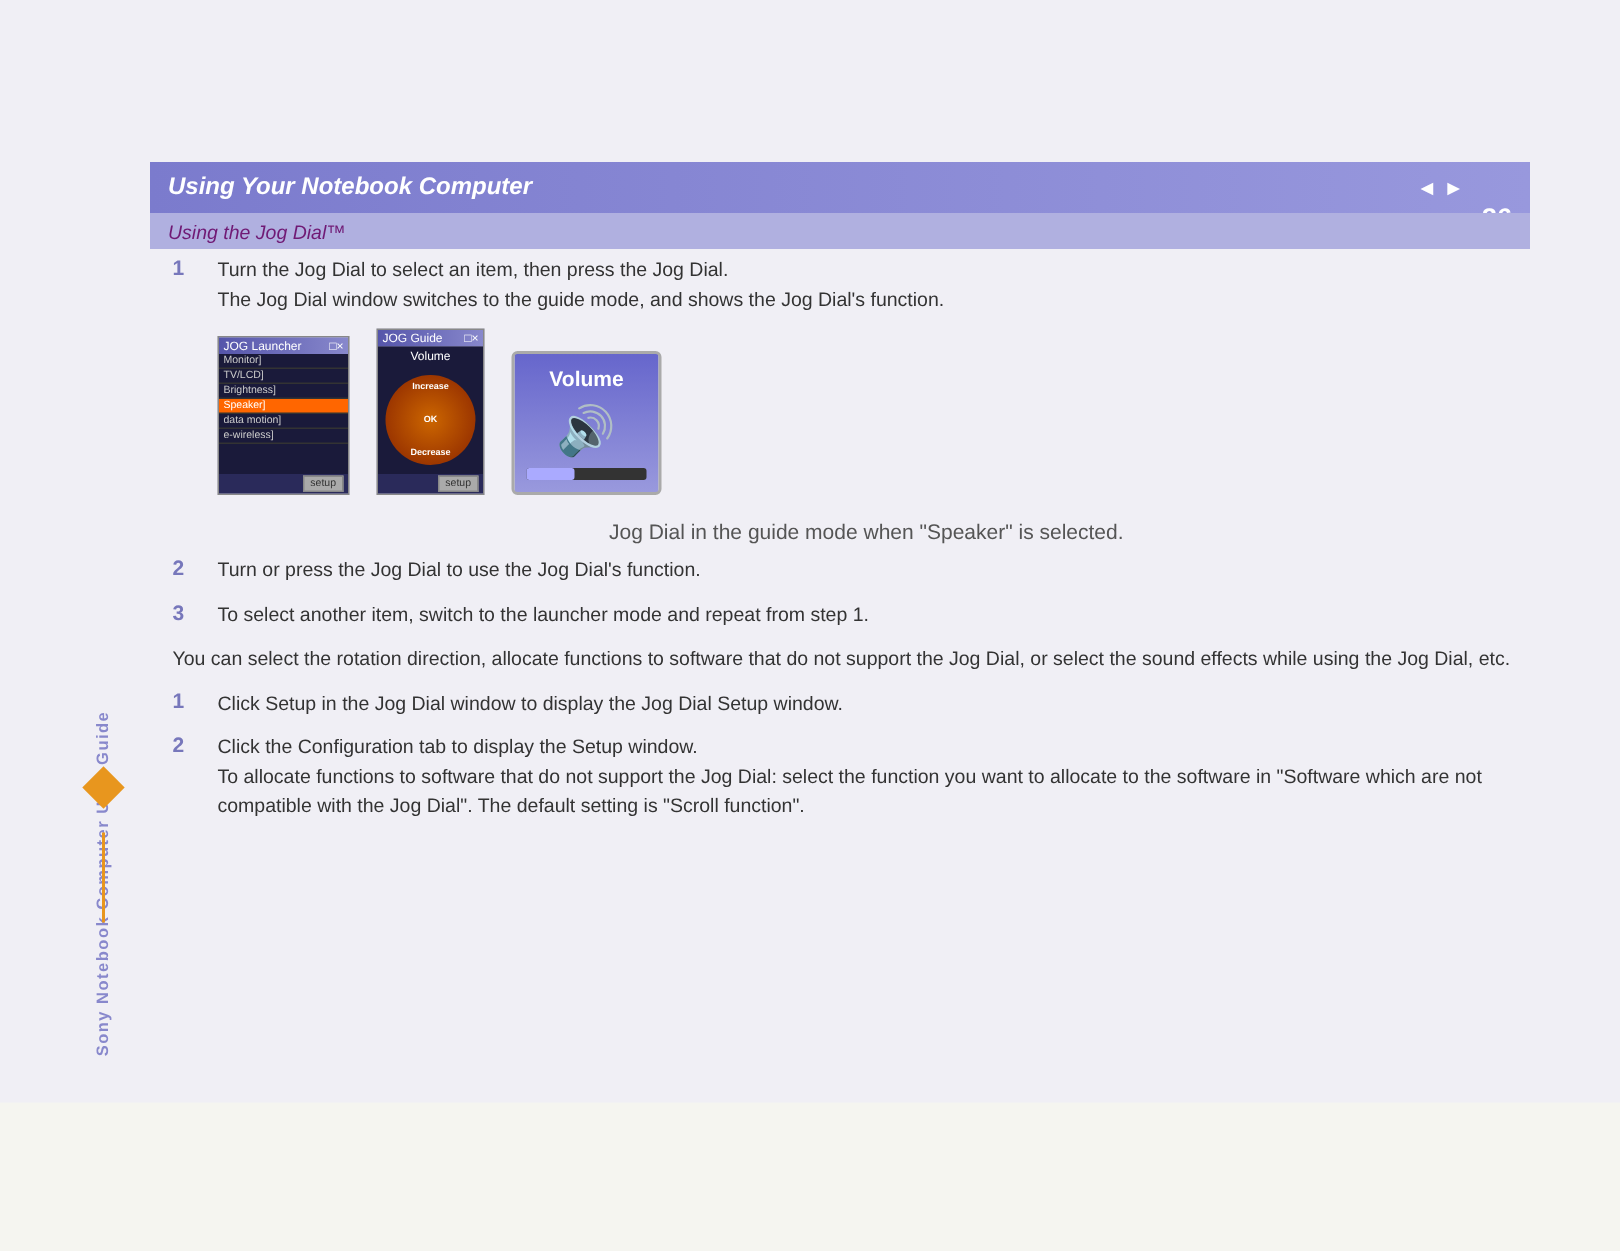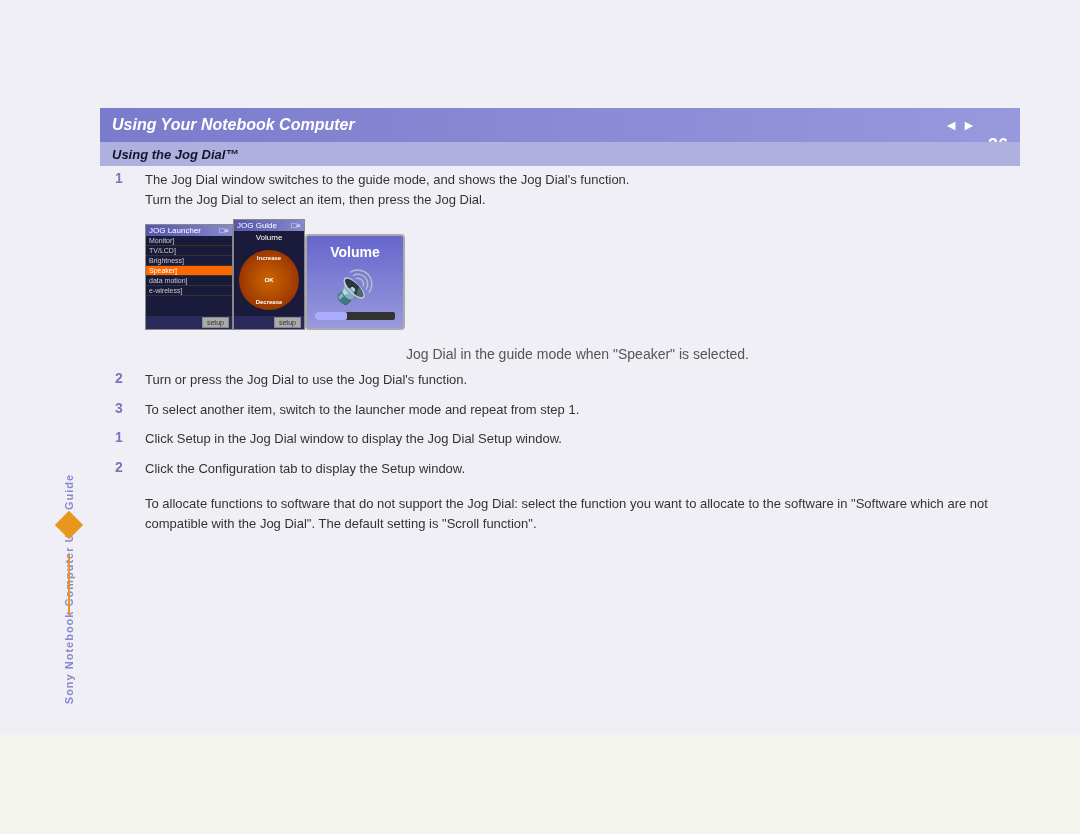--- a/index.html
+++ b/index.html
@@ -64,24 +64,23 @@
       left: 100px;
       right: 60px;
       height: 24px;
       background: #b0b0e0;
       display: flex;
       align-items: center;
       padding: 0 12px;
     }
 
     .sub-header-title {
-      color: #0f172a;
+      color: #701a75;
       font-style: italic;
       font-size: 13px;
-      font-weight: bold;
     }
 
     
     .sidebar {
       position: absolute;
       top: 108px;
       left: 40px;
       width: 58px;
       bottom: 60px;
       display: flex;
@@ -152,21 +151,21 @@
       line-height: 1.5;
       flex: 1;
     }
 
     
     .images-row {
       display: flex;
       align-items: flex-end;
       margin-left: 30px;
       margin-bottom: 6px;
-      gap: 0;
+      gap: 18px;
     }
 
     .img-caption {
       text-align: center;
       color: #555;
       font-size: 14px;
       margin-top: 16px;
       margin-left: 30px;
       margin-bottom: 8px;
     }
@@ -335,22 +334,22 @@
     <span class="sidebar-text">Sony Notebook Computer User Guide</span>
     <div class="sidebar-diamond"></div>
     <div class="sidebar-line"></div>
   </div>
 
   <div class="main-content">
 
     <div class="step-row">
       <span class="step-num">1</span>
       <div style="flex:1;">
+        <div class="step-text">Turn the Jog Dial to select an item, then press the Jog Dial.</div>
         <div class="step-text">The Jog Dial window switches to the guide mode, and shows the Jog Dial's function.</div>
-        <div class="step-text">Turn the Jog Dial to select an item, then press the Jog Dial.</div>
       </div>
     </div>
 
     <div class="images-row">
 
       <div class="mini-window">
         <div class="mini-window-title">
           <span>JOG Launcher</span>
           <span>□×</span>
         </div>
@@ -401,29 +400,30 @@
       <span class="step-num">2</span>
       <div class="step-text">Turn or press the Jog Dial to use the Jog Dial's function.</div>
     </div>
 
     <div class="step-row">
       <span class="step-num">3</span>
       <div class="step-text">To select another item, switch to the launcher mode and repeat from step 1.</div>
     </div>
 
 
+    <div class="body-text">You can select the rotation direction, allocate functions to software that do not support the Jog Dial, or select the sound effects while using the Jog Dial, etc.</div>
 
     <div class="step-row">
       <span class="step-num">1</span>
       <div class="step-text">Click Setup in the Jog Dial window to display the Jog Dial Setup window.</div>
     </div>
 
     <div class="step-row">
       <span class="step-num">2</span>
       <div style="flex:1;">
         <div class="step-text">Click the Configuration tab to display the Setup window.</div>
-        <div class="step-text" style="margin-top:16px;">To allocate functions to software that do not support the Jog Dial: select the function you want to allocate to the software in "Software which are not compatible with the Jog Dial". The default setting is "Scroll function".</div>
+        <div class="step-text" style="margin-top:0;">To allocate functions to software that do not support the Jog Dial: select the function you want to allocate to the software in "Software which are not compatible with the Jog Dial". The default setting is "Scroll function".</div>
       </div>
     </div>
 
   </div>
 
 </div>
 
 </body></html>

